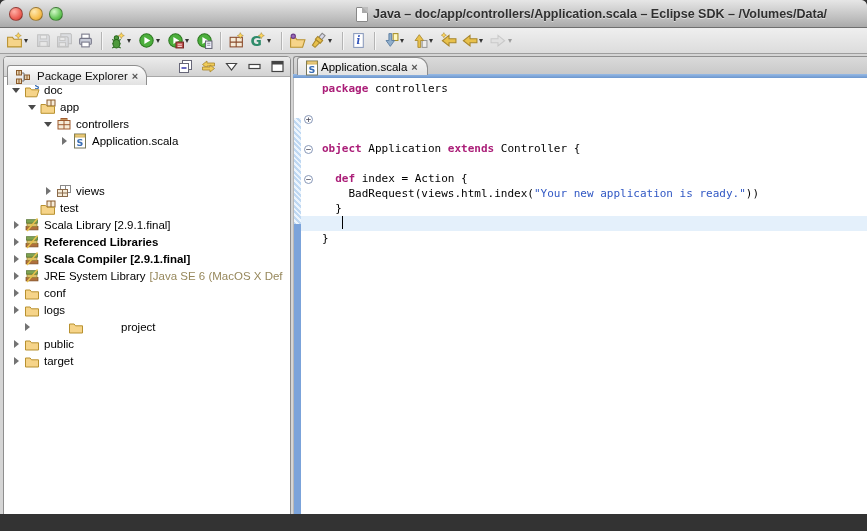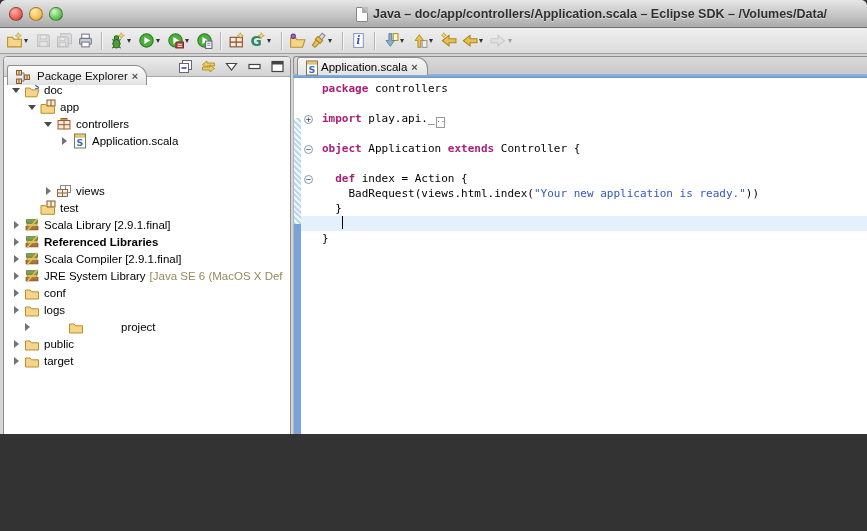--- a/index.html
+++ b/index.html
@@ -1,17 +1,17 @@
 <!DOCTYPE html>
 <html><head>
 <meta charset="utf-8">
 <style>
   html,body{margin:0;padding:0;background:#333;}
   *{box-sizing:border-box;}
-  .window{position:relative;width:867px;height:434px;overflow:hidden;
+  .window{position:relative;width:867px;height:514px;overflow:hidden;
     font-family:"Liberation Sans",sans-serif;background:#D5D5D5;
     border-radius:6px 6px 0 0;}
   
   .titlebar{position:absolute;left:0;top:0;width:100%;height:28px;
     background:linear-gradient(#E6E6E6,#BDBDBD 70%,#A9A9A9);
     border-bottom:1px solid #6F6F6F;border-radius:6px 6px 0 0;}
   .lights{position:absolute;left:9px;top:7px;display:flex;gap:6px;}
   .light{width:14px;height:14px;border-radius:50%;border:1px solid rgba(0,0,0,.35);}
   .light.close{background:radial-gradient(circle at 35% 30%,#FFB0A6,#EC5F55 60%,#C23B30);}
   .light.minimize{background:radial-gradient(circle at 35% 30%,#FFE9B0,#F6BE4F 60%,#D2992C);}
@@ -431,21 +431,21 @@
             <span class="ticon">
               <svg viewBox="0 0 16 16">
                 <rect x="2" y="9.5" width="12" height="3.4" fill="#B0703C" stroke="#7A4A22" stroke-width="0.7"></rect>
                 <rect x="3" y="6.1" width="10" height="3.4" fill="#D9C06B" stroke="#9A7E30" stroke-width="0.7"></rect>
                 <rect x="2.5" y="2.7" width="11" height="3.4" fill="#7FA352" stroke="#4E6E2A" stroke-width="0.7"></rect>
                 <line x1="3" y1="14" x2="13.5" y2="1.5" stroke="#E8C14C" stroke-width="1.5"></line>
               </svg>
             </span>
             <span class="tlabel">Referenced Libraries</span>
           </div>
-          <div class="trow" style="padding-left: 8px;">
+          <div class="trow" style="padding-left: 8px; font-weight: bold;">
             <span class="arrow collapsed"></span>
             <span class="ticon">
               <svg viewBox="0 0 16 16">
                 <rect x="2" y="9.5" width="12" height="3.4" fill="#B0703C" stroke="#7A4A22" stroke-width="0.7"></rect>
                 <rect x="3" y="6.1" width="10" height="3.4" fill="#D9C06B" stroke="#9A7E30" stroke-width="0.7"></rect>
                 <rect x="2.5" y="2.7" width="11" height="3.4" fill="#7FA352" stroke="#4E6E2A" stroke-width="0.7"></rect>
                 <line x1="3" y1="14" x2="13.5" y2="1.5" stroke="#E8C14C" stroke-width="1.5"></line>
               </svg>
             </span>
             <span class="tlabel">Scala Compiler [2.9.1.final]</span>
@@ -535,21 +535,20 @@
             <div class="cl">
               <span class="fold"></span>
               <span class="ct"><span class="tk-kw">package</span><span class="tk-pl"> controllers</span></span>
             </div>
             <div class="cl">
               <span class="fold"></span>
               <span class="ct"></span>
             </div>
             <div class="cl">
               <span class="fold"><span class="fc">+</span></span>
-              <span class="ct"><span class="tk-kw">import</span><span class="tk-pl"> play.api._</span><span class="foldbox"></span></span>
             </div>
             <div class="cl">
               <span class="fold"></span>
               <span class="ct"></span>
             </div>
             <div class="cl">
               <span class="fold"><span class="fc">−</span></span>
               <span class="ct"><span class="tk-kw">object</span><span class="tk-pl"> Application </span><span class="tk-kw">extends</span><span class="tk-pl"> Controller {</span></span>
             </div>
             <div class="cl">

